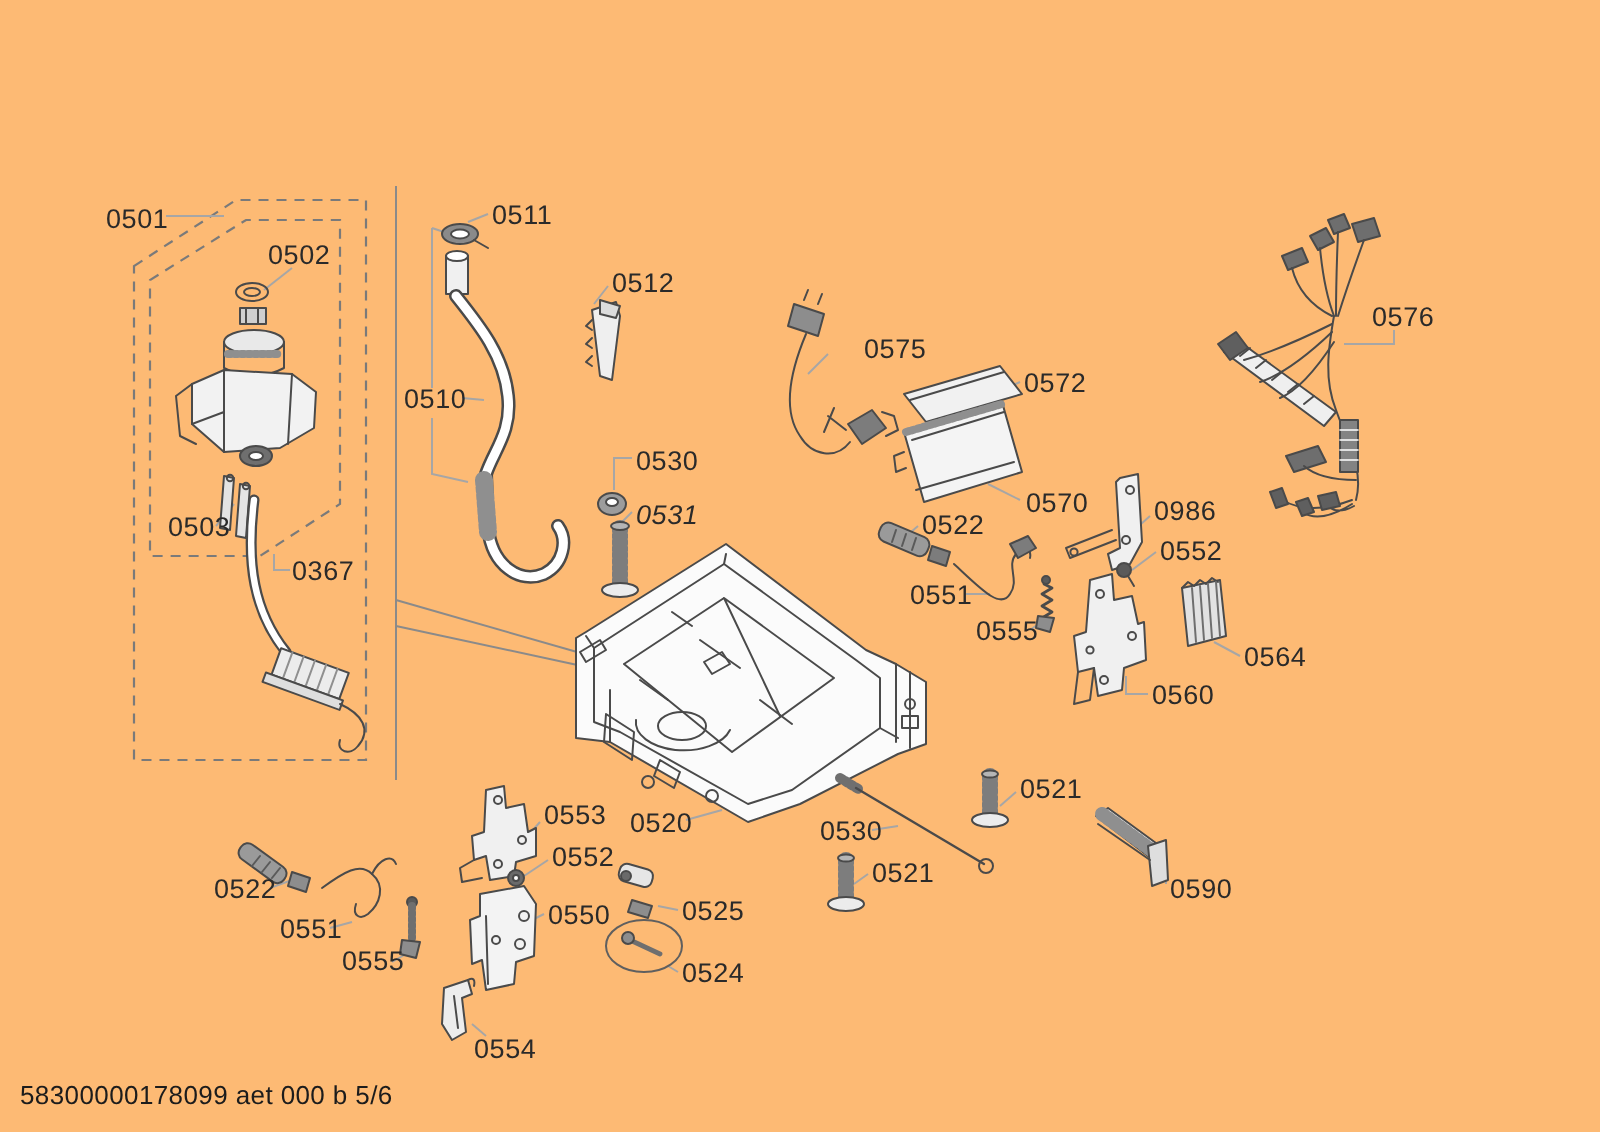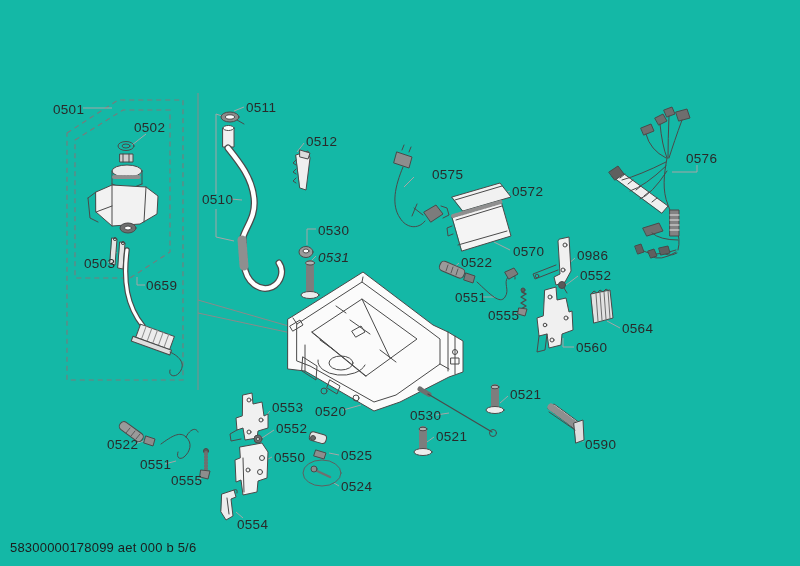--- a/index.html
+++ b/index.html
@@ -1,16 +1,16 @@
 <!DOCTYPE html>
 <html><head>
 <meta charset="utf-8">
 <style>
   html,body{margin:0;padding:0;background:#ffffff;}
-  .stage{position:relative;width:800px;height:566px;background:#14b8a6;overflow:hidden;
+  .stage{position:relative;width:800px;height:566px;background:#fdba74;overflow:hidden;
          font-family:"Liberation Sans","DejaVu Sans",sans-serif;}
   .stage svg{position:absolute;left:0;top:0;}
   #callouts{position:absolute;left:0;top:0;width:800px;height:566px;pointer-events:none;}
   .callout{position:absolute;font-size:13.5px;color:#2a2a2a;letter-spacing:.3px;white-space:nowrap;}
   .footer{position:absolute;left:10px;top:540px;font-size:13px;color:#1c1c1c;letter-spacing:.2px;}
 </style>
 </head>
 <body>
 
 <div class="stage">
@@ -288,21 +288,21 @@
       <path d="M574,423 L583,420 L584,440 L576,443 Z" fill="#dedede"></path>
       <path d="M549,412 L575,430"></path>
     </g>
   </g>
 </svg>
 
 <div id="callouts">
       <span class="callout" style="left: 53px; top: 102px;">0501</span>
       <span class="callout" style="left: 134px; top: 120px;">0502</span>
       <span class="callout" style="left: 84px; top: 256px;">0503</span>
-      <span class="callout" style="left: 146px; top: 278px;">0659</span>
+      <span class="callout" style="left: 146px; top: 278px;">0367</span>
       <span class="callout" style="left: 246px; top: 100px;">0511</span>
       <span class="callout" style="left: 202px; top: 192px;">0510</span>
       <span class="callout" style="left: 306px; top: 134px;">0512</span>
       <span class="callout" style="left: 318px; top: 223px;">0530</span>
       <span class="callout" style="left: 318px; top: 250px; font-style: italic;">0531</span>
       <span class="callout" style="left: 416px; top: 167px; margin-left: 16px;">0575</span>
       <span class="callout" style="left: 512px; top: 184px;">0572</span>
       <span class="callout" style="left: 513px; top: 244px;">0570</span>
       <span class="callout" style="left: 686px; top: 151px;">0576</span>
       <span class="callout" style="left: 461px; top: 255px;">0522</span>

